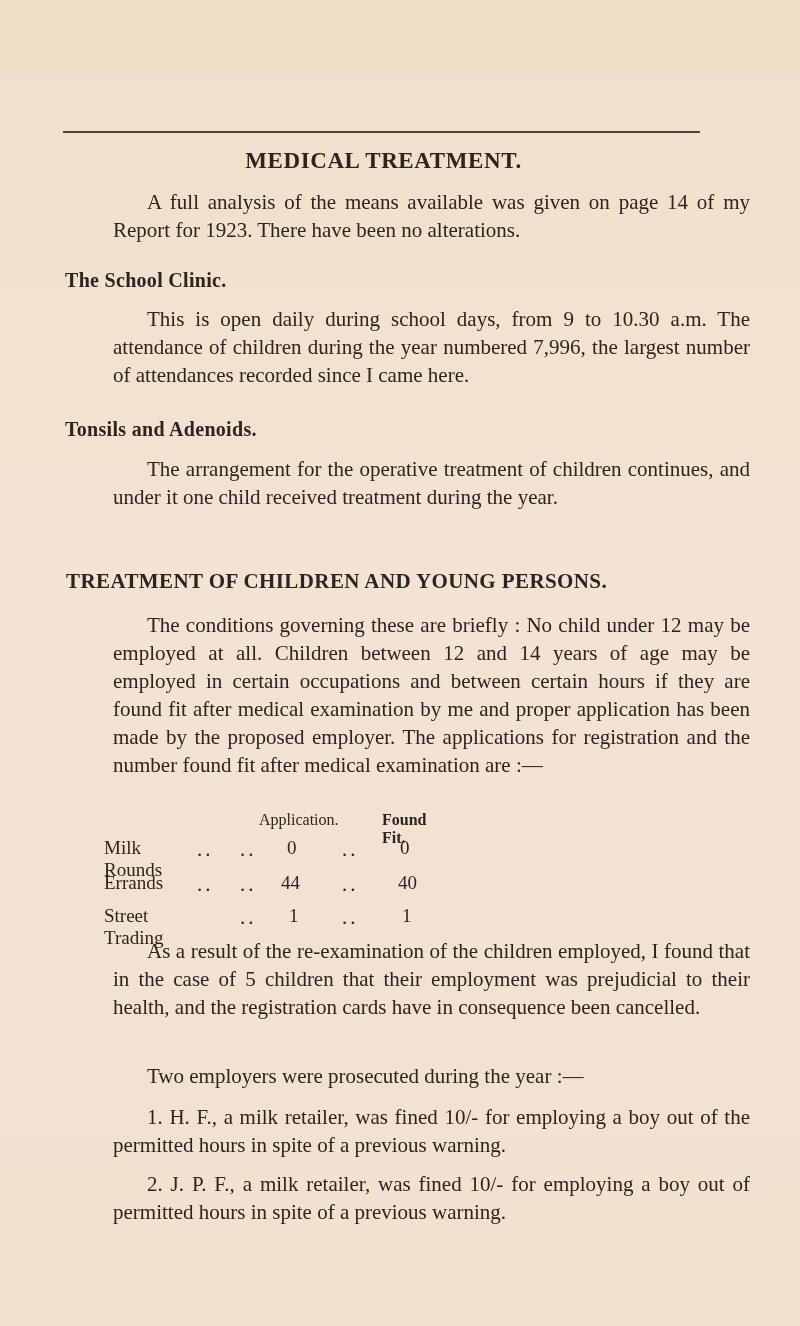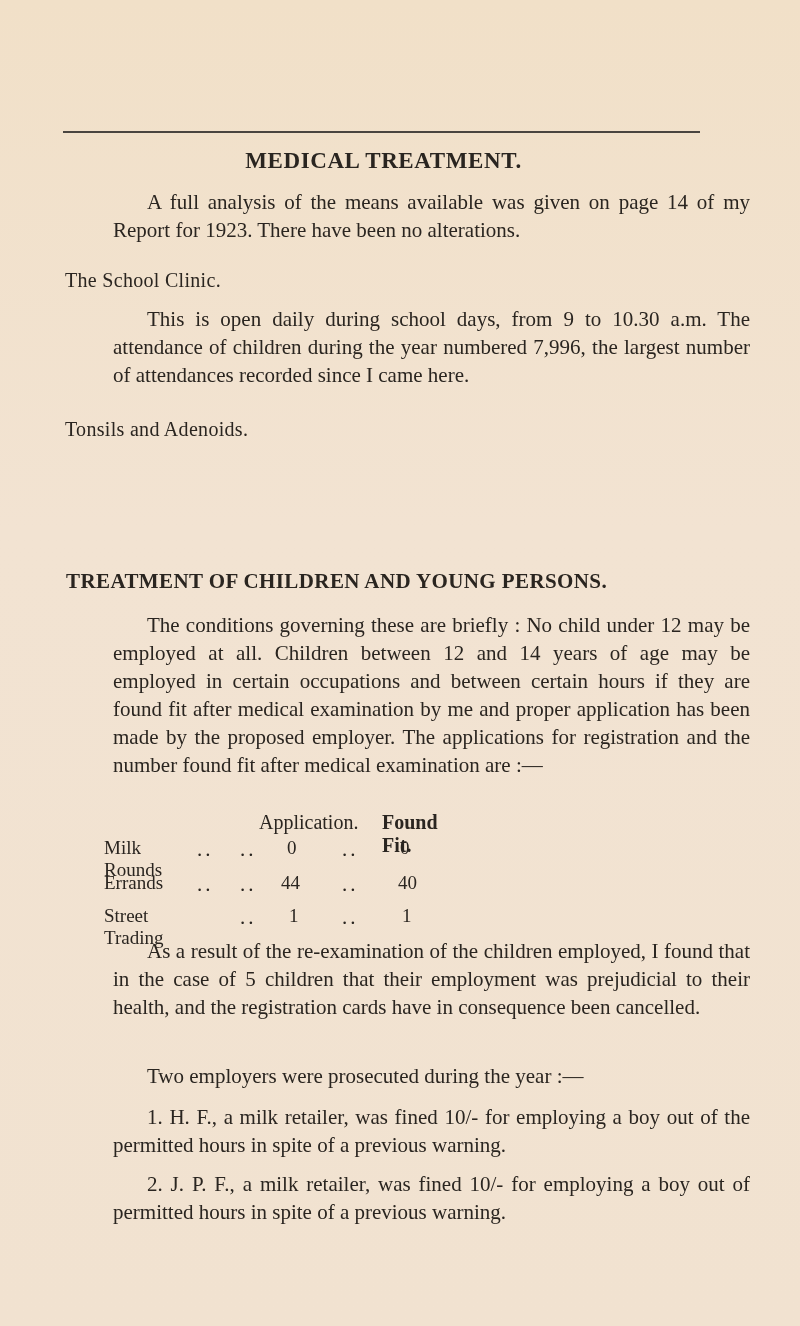--- a/index.html
+++ b/index.html
@@ -23,42 +23,43 @@
       position: absolute; top: 148px; left: 0; width: 767px; text-align: center;
       font-size: 23px; font-weight: bold; letter-spacing: 0.6px;
     }
     .para {
       position: absolute; left: 65px; width: 637px;
       font-size: 21px; line-height: 28px; text-align: justify;
       text-align-last: left;
       margin-left: 48px;
     }
     .para .indent { display: inline-block; width: 34px; }
-    .h2 { position: absolute; left: 65px; font-size: 20px; font-weight: normal; letter-spacing: 0.3px; }
+    .h2 { position: absolute; left: 65px; font-size: 20px; font-weight: bold; letter-spacing: 0.3px; }
     .h2caps { position: absolute; left: 66px; font-size: 21px; font-weight: bold; letter-spacing: 0.4px; }
     .table { position: absolute; left: 0; top: 0; }
-    .th { position: absolute; font-size: 20px; }
+    .th { position: absolute; font-size: 16px; }
     .td { position: absolute; font-size: 19px; }
     .dots { position: absolute; font-size: 21px; letter-spacing: 3px; }
   </style>
 </head>
 <body>
 
 <div class="page">
 
   <div class="rule"></div>
 
   <div class="h1">MEDICAL TREATMENT.</div>
 
   <div class="para" style="top:188px;"><span class="indent"></span><span>A full analysis of the means available was given on page 14 of my Report for 1923.  There have been no alterations.</span></div>
 
   <div class="h2" style="top:269px;">The School Clinic.</div>
   <div class="para" style="top:305px;"><span class="indent"></span><span>This is open daily during school days, from 9 to 10.30 a.m. The attendance of children during the year numbered 7,996, the largest number of attendances recorded since I came here.</span></div>
 
   <div class="h2" style="top:418px;text-align:right;">Tonsils and Adenoids.</div>
+  <div class="para" style="top:455px;"><span class="indent"></span><span>The arrangement for the operative treatment of children continues, and under it one child received treatment during the year.</span></div>
 
   <div class="h2caps" style="top:569px;">TREATMENT OF CHILDREN AND YOUNG PERSONS.</div>
   <div class="para" style="top:611px;"><span class="indent"></span><span>The conditions governing these are briefly :  No child under 12 may be employed at all.  Children between 12 and 14 years of age may be employed in certain occupations and between certain hours if they are found fit after medical examination by me and proper application has been made by the proposed employer.  The applications for registration and the number found fit after medical examination are :—</span></div>
 
   <div class="table">
     <div class="th" style="left:259px; top:811px;">Application.</div>
     <div class="th" style="left:382px; top:811px;font-weight:bold;">Found Fit.</div>
 
     <div>
       <div class="td" style="left:104px; top:837px;">Milk Rounds</div>

